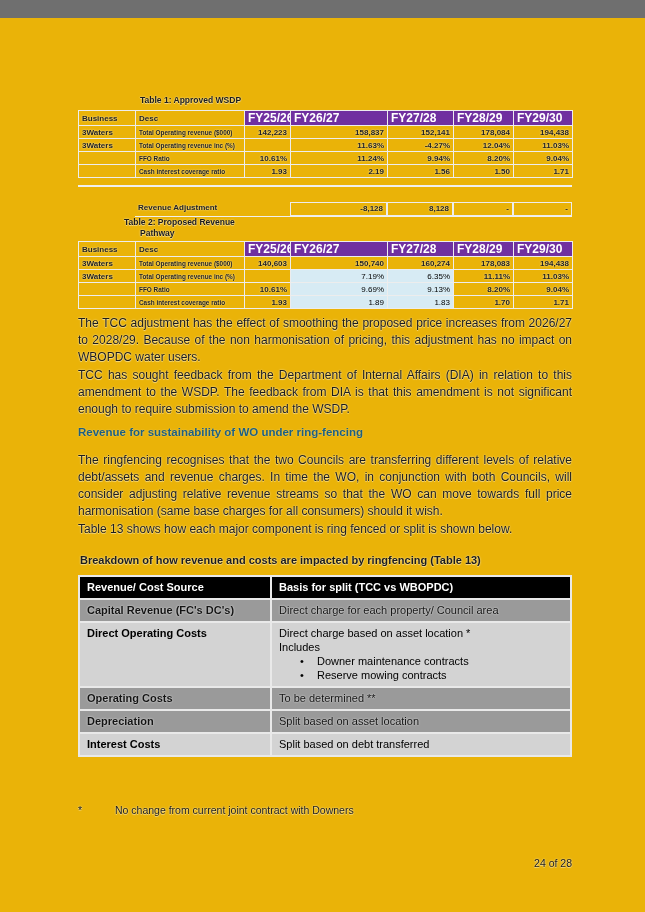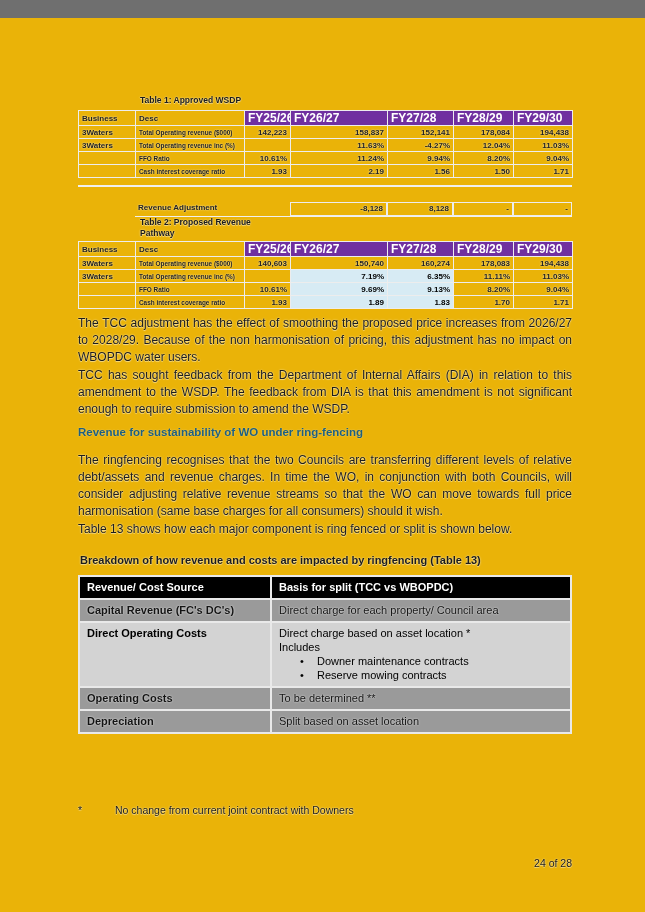--- a/index.html
+++ b/index.html
@@ -14,21 +14,21 @@
   
   .fintitle{font-size:8.5px;font-weight:700;white-space:nowrap;}
   table.fin{border-collapse:collapse;table-layout:fixed;width:494px;font-size:8px;}
   table.fin td{
     border:1px solid #ededed;height:12px;padding:0 3px;overflow:hidden;white-space:nowrap;
     font-weight:700;color:#222;text-shadow:0 0 2px rgba(255,255,255,.8);
   }
   table.fin td.ph{background:#7030A0;color:#fff;text-align:left;text-shadow:none;height:13px;font-size:12px;}
   table.fin td.gh{text-align:left;}
   table.fin td.num{text-align:right;}
-  table.fin td.hl{background:#D7EBF4;color:#000;text-shadow:none;font-weight:700;}
+  table.fin td.hl{background:#D7EBF4;color:#000;text-shadow:none;font-weight:400;}
   .cond{display:inline-block;transform:scaleX(.8);transform-origin:0 50%;white-space:nowrap;}
 
   
   .revadj{display:grid;grid-template-columns:109px 46px 97px 66px 60px 59px;
     font-size:8px;font-weight:700;border-bottom:1.5px solid #f0f0f0;}
   .revadj .c{height:12px;line-height:12px;padding:0 3px;white-space:nowrap;overflow:hidden;
     color:#222;text-shadow:0 0 2px rgba(255,255,255,.8);}
   .revadj .b{border:1px solid #ededed;text-align:right;}
   .rule{background:#efefef;height:1.5px;}
 
@@ -120,21 +120,21 @@
 
   <div class="abs revadj" style="left:135px;top:184px;">
     <div class="c">Revenue Adjustment</div>
     <div class="c"></div>
     <div class="c b">-8,128</div>
     <div class="c b">8,128</div>
     <div class="c b">-</div>
     <div class="c b">-</div>
   </div>
 
-  <div class="abs fintitle halo" style="left:140px;top:199px;">Table 2: Proposed Revenue</div>
+  <div class="abs fintitle halo" style="left:124px;top:199px;">Table 2: Proposed Revenue</div>
   <div class="abs fintitle halo" style="left:140px;top:210px;">Pathway</div>
 
   <table class="fin abs" style="left:78px;top:223px;">
     <colgroup>
         <col style="width:57px">
         <col style="width:109px">
         <col style="width:46px">
         <col style="width:97px">
         <col style="width:66px">
         <col style="width:60px">
@@ -219,20 +219,24 @@
       </td>
     </tr>
     <tr class="dark">
       <td class="src">Operating Costs</td>
       <td>To be determined **</td>
     </tr>
     <tr class="dark">
       <td class="src">Depreciation</td>
       <td>Split based on asset location</td>
     </tr>
+    <tr class="light">
+      <td class="src">Interest Costs</td>
+      <td>Split based on debt transferred</td>
+    </tr>
   </tbody>
     </table>
 
   <div class="abs footrow halo" style="left:78px;top:786px;">
     <div>*</div>
     <div>No change from current joint contract with Downers</div>
   </div>
 
   <div class="abs pagenum halo" style="left:78px;top:839px;">24 of 28</div>
 

